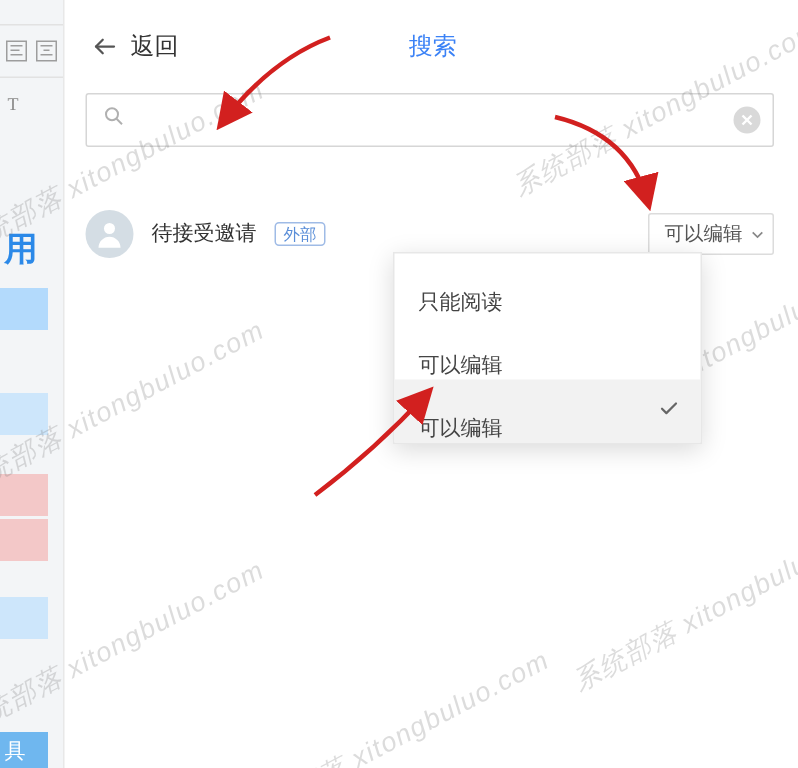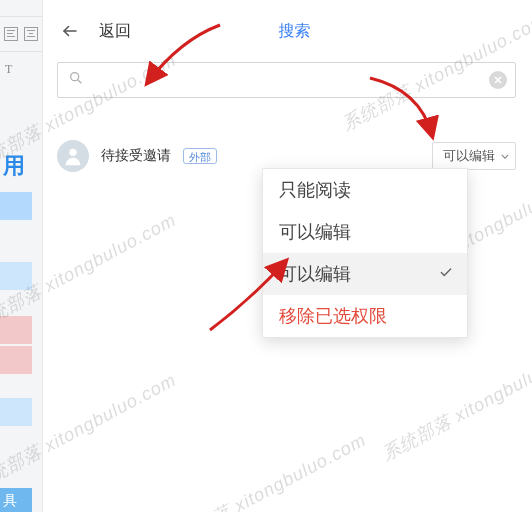--- a/index.html
+++ b/index.html
@@ -26,21 +26,21 @@
 
   
   .panel {
     position: absolute; left: 42px; top: 0; width: 488px; height: 512px;
     background: #fff; border-left: 1px solid #e8e8e8;
   }
 
   .header {
     height: 62px; display: flex; align-items: center; padding: 0 18px;
   }
-  .back-btn { display: flex; align-items: center; gap: 20px; cursor: pointer; color: #333; text-align: right; }
+  .back-btn { display: flex; align-items: center; gap: 8px; cursor: pointer; color: #333; text-align: right; }
   .back-arrow svg { display:block; }
   .back-label { font-size: 16px; color: #333; }
   .header-title { flex:1; text-align:center; font-size:16px; color:#3b82f6; margin-right:54px; }
 
   .search-wrap { padding: 0 14px 12px 14px; }
   .search-box {
     position: relative; height: 36px; border: 1px solid #d6d6d6; border-radius: 2px;
     display: flex; align-items: center; padding: 0 36px 0 34px; background:#fff;
   }
   .search-icon { position:absolute; left:10px; top:50%; transform:translateY(-50%); }
@@ -75,21 +75,21 @@
   }
   .perm-btn .chev { position:absolute; right:6px; top:50%; transform:translateY(-50%); }
 
   
   .dropdown {
     position:absolute; left:262px; top:168px; width:206px;
     background:#fff; border:1px solid #e7e7e7; box-shadow:0 4px 16px rgba(0,0,0,0.15);
     z-index:20;
   }
   .dd-item {
-    height:42px; display:flex; align-items:center; padding:0 16px; font-size:18px;
+    height:42px; display:flex; align-items:flex-end; padding:0 16px; font-size:14px;
     color:#444; cursor:pointer; position:relative;
   }
   .dd-item.selected { background:#f2f2f2; }
   .dd-item .check { position:absolute; right:14px; top:50%; transform:translateY(-50%); }
   .dd-item.danger { color:#e34b3d; }
 
   
   .wm {
     position:absolute; color:rgba(120,120,120,0.26); font-size:18px;
     transform:rotate(-28deg); white-space:nowrap; pointer-events:none; font-style:italic;
@@ -189,23 +189,20 @@
   <div class="dd-item">
     <span>可以编辑</span>
   </div>
   <div class="dd-item selected">
     <span>可以编辑</span>
     <span class="check">
       <svg width="14" height="14" viewBox="0 0 24 24" fill="none" stroke="#666" stroke-width="2.5" stroke-linecap="round" stroke-linejoin="round">
           <polyline points="4 12 9 17 20 6"></polyline>
         </svg>
     </span>
-  </div>
-  <div class="dd-item danger">
-    <span>移除已选权限</span>
   </div>
 </div>
 
 <div class="wm" style="left:-40px; top:100px;">系统部落 xitongbuluo.com</div>
 <div class="wm" style="left:330px; top:60px;">系统部落 xitongbuluo.com</div>
 <div class="wm" style="left:-40px; top:260px;">系统部落 xitongbuluo.com</div>
 <div class="wm" style="left:370px; top:220px;">系统部落 xitongbuluo.com</div>
 <div class="wm" style="left:-40px; top:420px;">系统部落 xitongbuluo.com</div>
 <div class="wm" style="left:370px; top:390px;">系统部落 xitongbuluo.com</div>
 <div class="wm" style="left:150px; top:480px;">系统部落 xitongbuluo.com</div>

